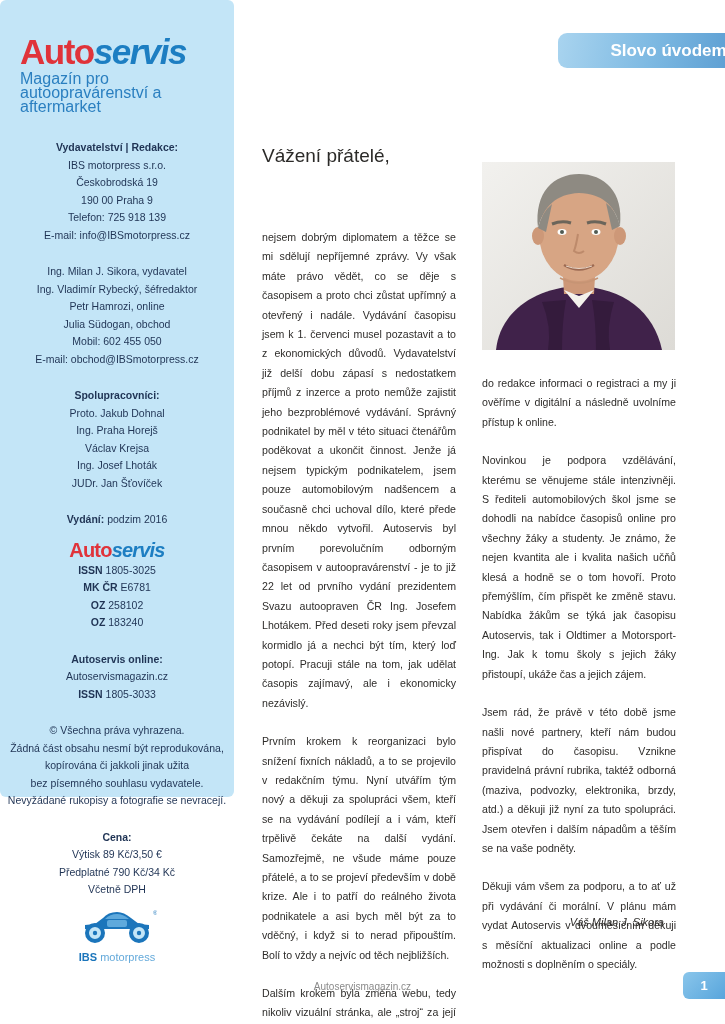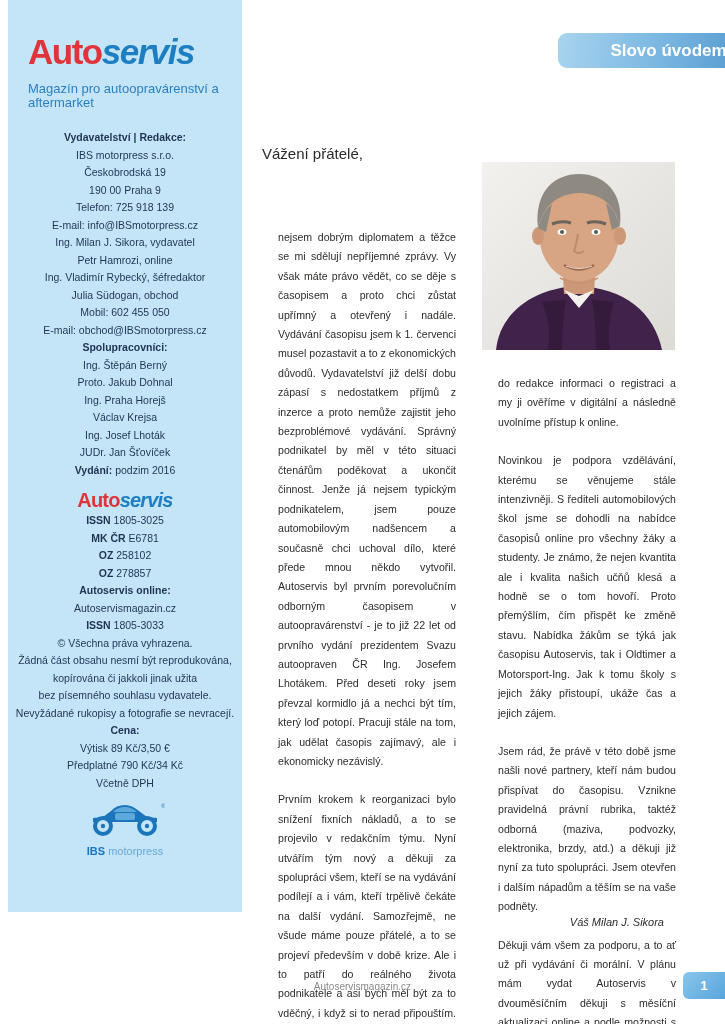--- a/index.html
+++ b/index.html
@@ -3,56 +3,56 @@
 <meta charset="utf-8">
 <style>
   html,body { margin:0; padding:0; background:#ffffff; }
   .page {
     position:relative; width:725px; height:1024px; overflow:hidden;
     background:#ffffff; font-family:"Liberation Sans", sans-serif;
   }
 
   
   .sidebar {
-    position:absolute; left:8px; top:0; width:234px; height:912px;
+    position:absolute; left:0; top:0; width:234px; height:797px;
     background:#c3e5f7; color:#1f3354; text-align:center;
-    font-size:10.5px; line-height:17.5px;
+    font-size:10.5px; line-height:17.5px;border-radius:6px;
   }
   .logo-block { text-align:left; padding:34px 0 0 20px; }
   .logo-main { font-size:35px; font-weight:bold; letter-spacing:-1.5px; line-height:36px; }
   .logo-auto { color:#e0333a; }
   .logo-servis { color:#1d7ec2; font-style:italic; }
-  .logo-tagline { color:#2a7fc0; font-size:13px; line-height:14px; margin-top:12px; }
-  .sb-block { }
-  .sb-block.first { margin-top:19px; }
+  .logo-tagline { color:#2a7fc0; font-size:16px; line-height:14px; margin-top:2px; }
+  .sb-block { margin-top:19px; }
+  .sb-block.first { margin-top:25px; }
   .b { font-weight:bold; }
   .small-logo { font-size:20px; font-weight:bold; letter-spacing:-0.8px; line-height:24px; margin-top:9px; }
   .ibs-logo { margin-top:8px; }
   .ibs-text { font-size:11px; line-height:14px; }
   .ibs-name1 { color:#1b75bb; font-weight:bold; }
   .ibs-name2 { color:#63a9da; }
 
   
   .banner {
     position:absolute; left:558px; top:33px; width:197px; height:35px;
     background:linear-gradient(100deg,#a9d4ef 0%,#7db9e2 45%,#4e93cc 100%);
     border-radius:9px 0 0 9px; color:#ffffff; font-weight:bold; font-size:17px;
     display:flex; align-items:center; justify-content:center;padding-left:12px;
   }
 
   
-  .salutation { position:absolute; left:262px; top:145px; font-size:15px; color:#2b2a28; }
+  .salutation { position:absolute; left:262px; top:145px; font-size:19px; color:#2b2a28; }
   .photo { position:absolute; left:482px; top:162px; width:193px; height:188px; }
   .col {
     position:absolute; width:194px; font-size:10.6px; line-height:19.4px;
     color:#2e2c2a; text-align:justify; hyphens:auto; -webkit-hyphens:auto;
   }
   .col1 { left:262px; top:228px; }
   .col2 { left:482px; top:374px; }
-  .col p { margin:0 0 19px 16px; }
+  .col p { margin:0 0 19px 0; }
   .signature {
     position:absolute; left:482px; top:916px; width:182px; text-align:right;
     font-style:italic; font-size:11px; color:#2e2c2a;
   }
 
   
   .footer-site {
     position:absolute; left:0; top:981px; width:725px; text-align:center;
     font-size:10px; color:#8a8a8a;
   }
@@ -79,48 +79,47 @@
       <div class="b">Vydavatelství | Redakce:</div>
       <div>IBS motorpress s.r.o.</div>
       <div>Českobrodská 19</div>
       <div>190 00 Praha 9</div>
       <div>Telefon: 725 918 139</div>
       <div>E-mail: info@IBSmotorpress.cz</div>
     </div>
 
     <div class="sb-block">
       <div>Ing. Milan J. Sikora, vydavatel</div>
+      <div>Ing. Vladimír Rybecký, šéfredaktor</div>
       <div>Petr Hamrozi, online</div>
-      <div>Ing. Vladimír Rybecký, šéfredaktor</div>
       <div>Julia Südogan, obchod</div>
       <div>Mobil: 602 455 050</div>
       <div>E-mail: obchod@IBSmotorpress.cz</div>
     </div>
 
     <div class="sb-block">
       <div class="b">Spolupracovníci:</div>
-      <div>Ing. Štěpán Berný</div>
       <div>Proto. Jakub Dohnal</div>
       <div>Ing. Praha Horejš</div>
       <div>Václav Krejsa</div>
       <div>Ing. Josef Lhoták</div>
       <div>JUDr. Jan Šťovíček</div>
     </div>
 
     <div class="sb-block">
       <span class="b">Vydání:</span><span> podzim 2016</span>
     </div>
 
     <div class="small-logo"><span class="logo-auto">Auto</span><span class="logo-servis">servis</span></div>
 
     <div>
       <div><span class="b">ISSN</span><span> 1805-3025</span></div>
       <div><span class="b">MK ČR</span><span> E6781</span></div>
       <div><span class="b">OZ</span><span> 258102</span></div>
-      <div><span class="b">OZ</span><span> 278857</span></div>
+      <div><span class="b">OZ</span><span> 183240</span></div>
     </div>
 
     <div class="sb-block">
       <div class="b">Autoservis online:</div>
       <div>Autoservismagazin.cz</div>
       <div><span class="b">ISSN</span><span> 1805-3033</span></div>
     </div>
 
     <div class="sb-block">
       <div>© Všechna práva vyhrazena.</div>

